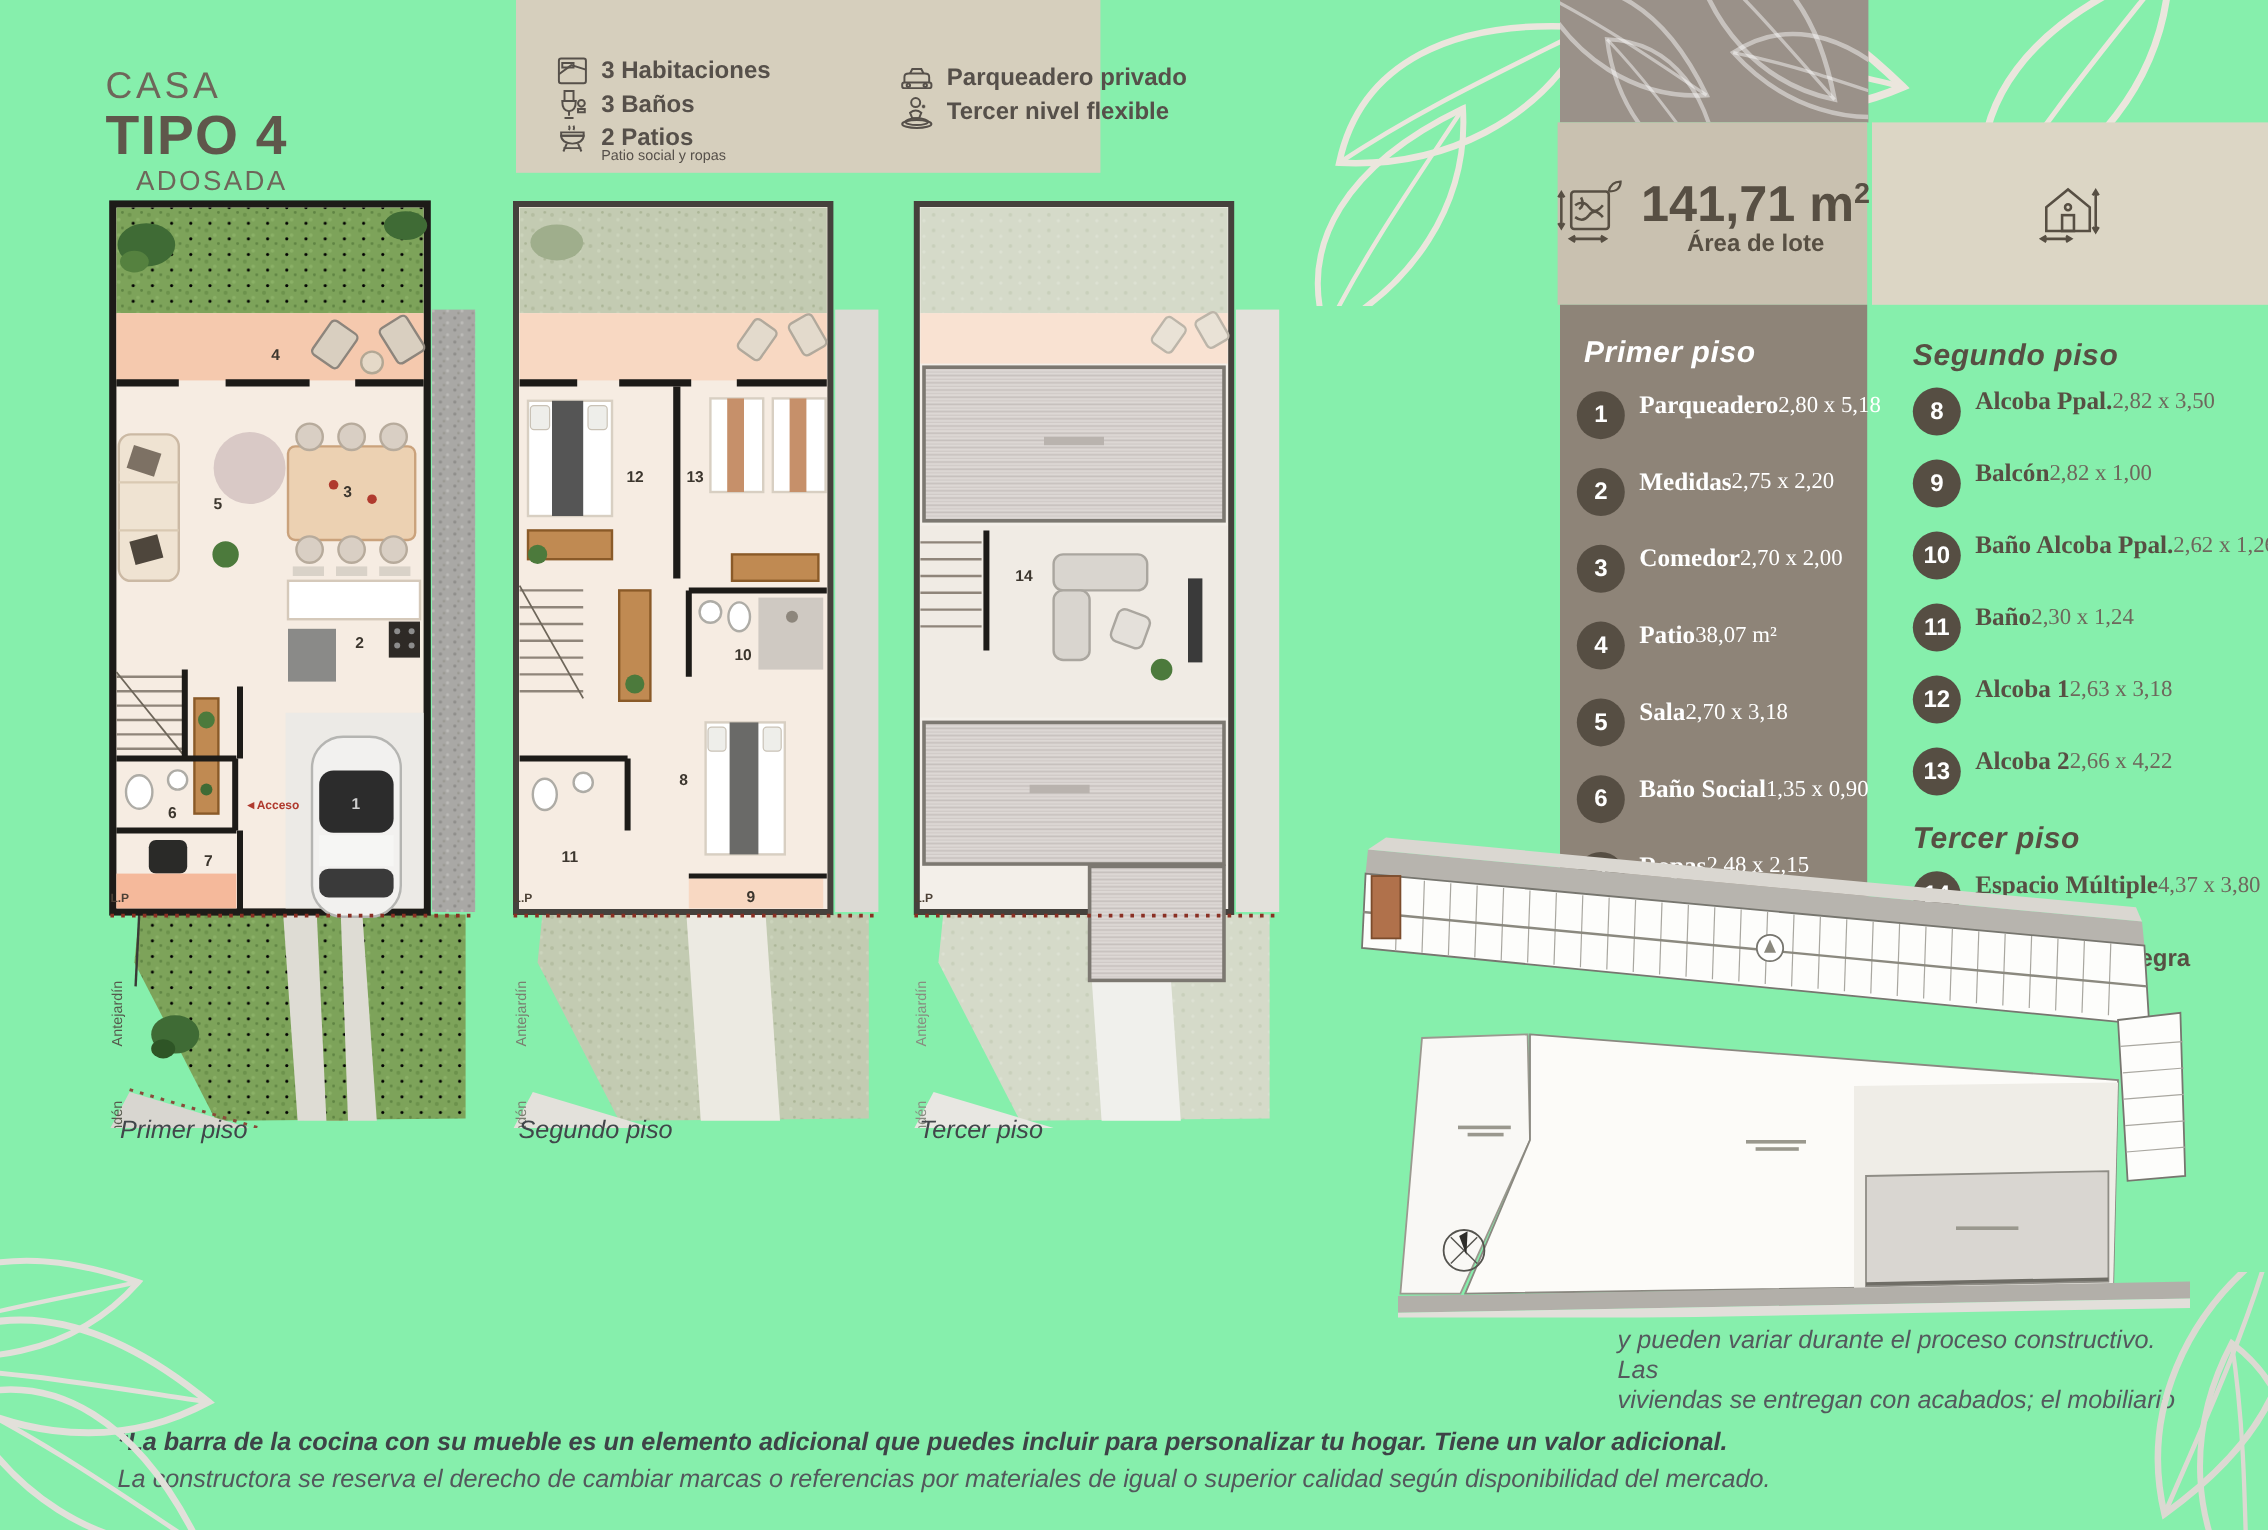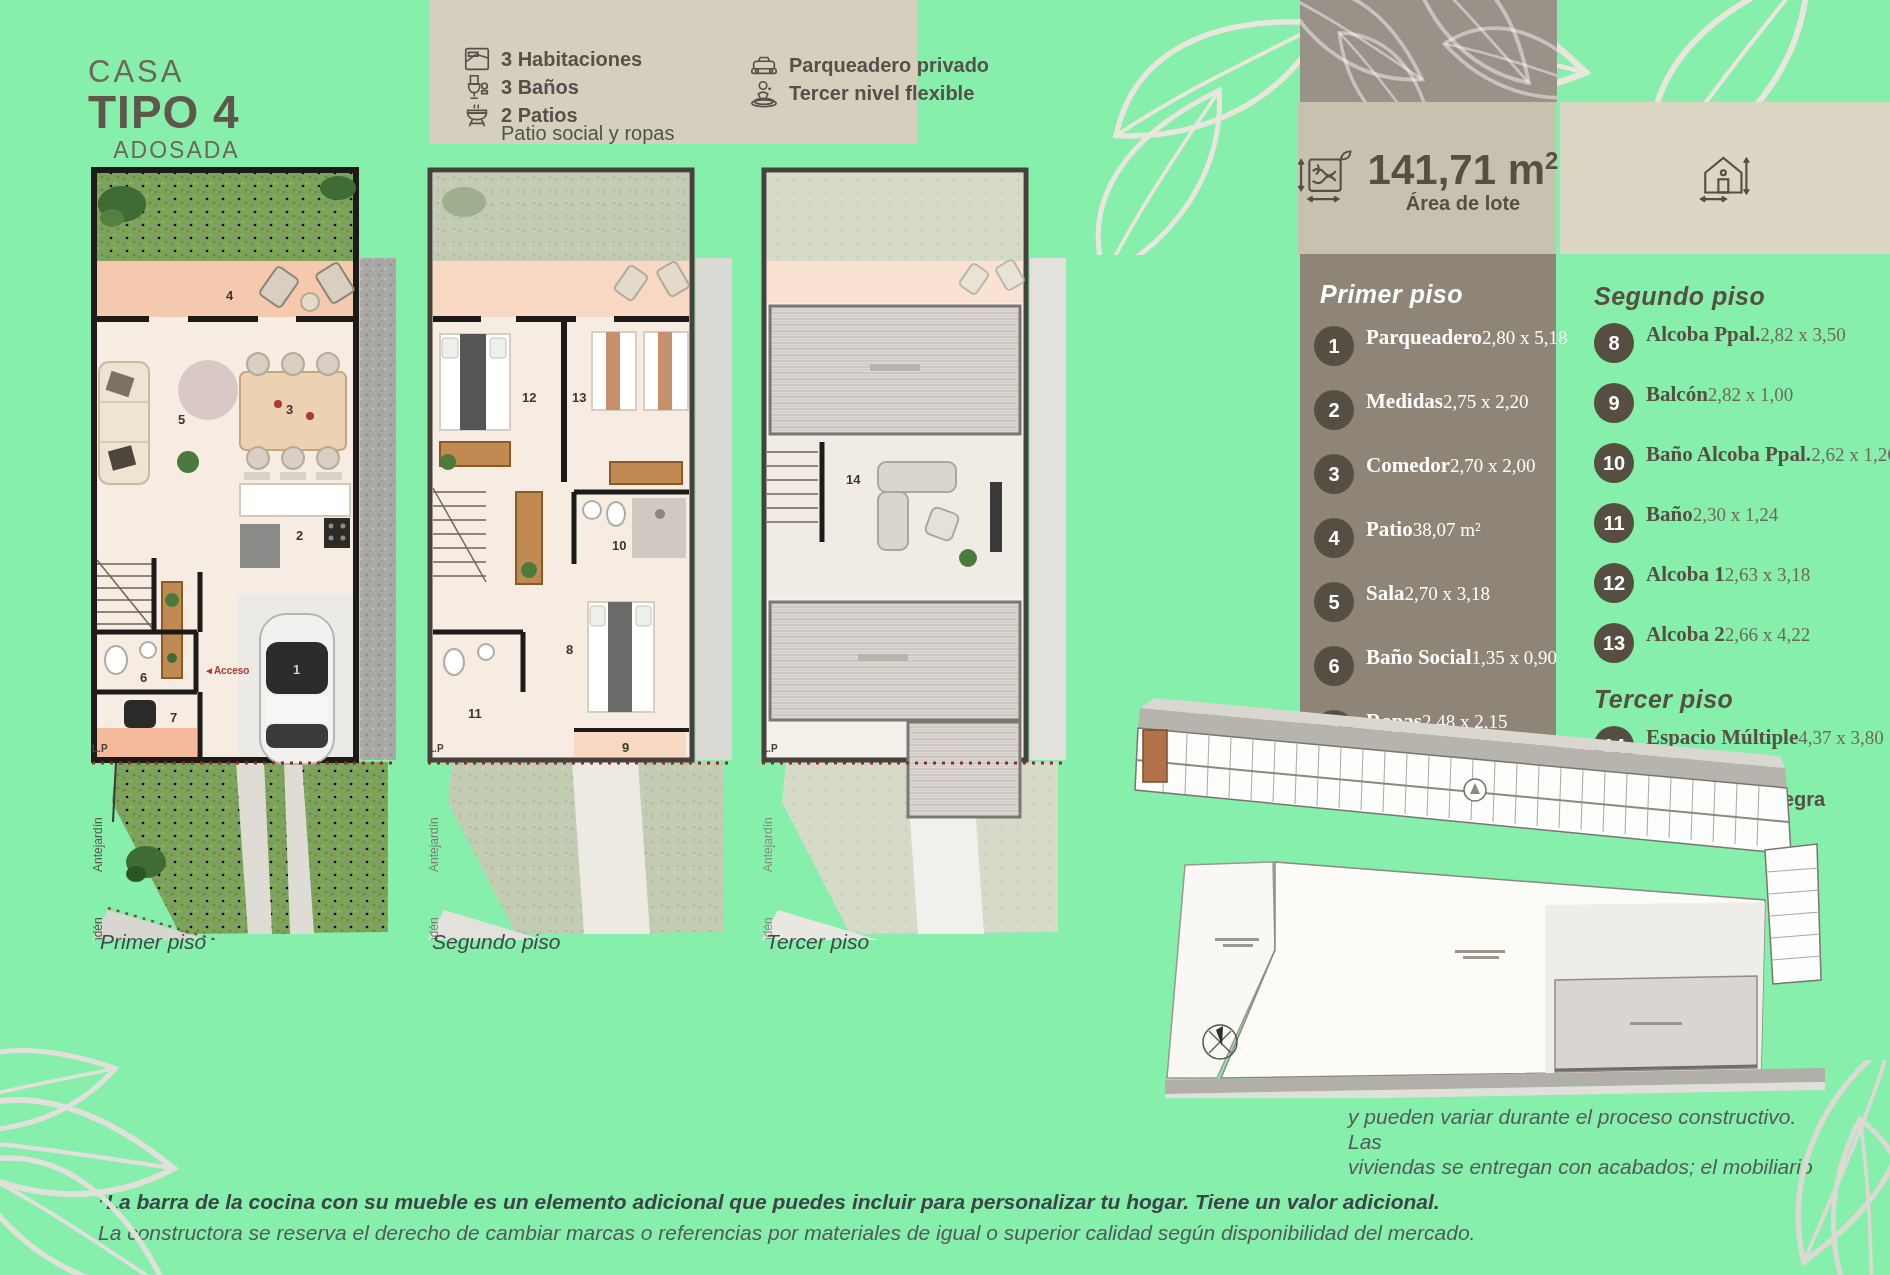--- a/index.html
+++ b/index.html
@@ -7,21 +7,21 @@
         font-family:"Liberation Sans",sans-serif;color:#5a5245;}
   .abs{position:absolute;}
   
   .title-line1{font-size:31px;letter-spacing:3px;color:#6e665a;font-weight:400;line-height:34px;}
   .title-line2{font-size:46px;letter-spacing:1px;color:#5f574b;font-weight:800;line-height:46px;}
   .title-line3{font-size:23px;letter-spacing:2px;color:#6e665a;font-weight:400;line-height:30px;text-align:right;}
   
   .features{left:430px;top:0;width:487px;height:144px;background:#d6cfbd;}
   .feat-row{position:absolute;display:flex;align-items:center;gap:9px;}
   .feat-label{font-size:20px;font-weight:700;color:#56504a;white-space:nowrap;}
-  .feat-sub{font-size:20px;font-weight:400;color:#56504a;white-space:nowrap;}
+  .feat-sub{font-size:12px;font-weight:400;color:#56504a;white-space:nowrap;}
   .feat-icon svg{display:block;}
   
   .deco-band{left:1300px;top:0;width:257px;height:102px;background:#9a9189;overflow:hidden;}
   .area-box{height:152px;top:102px;display:flex;align-items:center;justify-content:center;gap:14px;}
   .area-lot{left:1298px;width:258px;background:#c9c1b0;}
   .area-built{left:1560px;width:330px;background:#dcd6c5;}
   .area-num{font-size:42px;font-weight:800;color:#574f43;line-height:40px;white-space:nowrap;}
   .area-num sup{font-size:24px;}
   .area-label{font-size:20px;font-weight:700;color:#574f43;text-align:center;margin-top:2px;}
   

